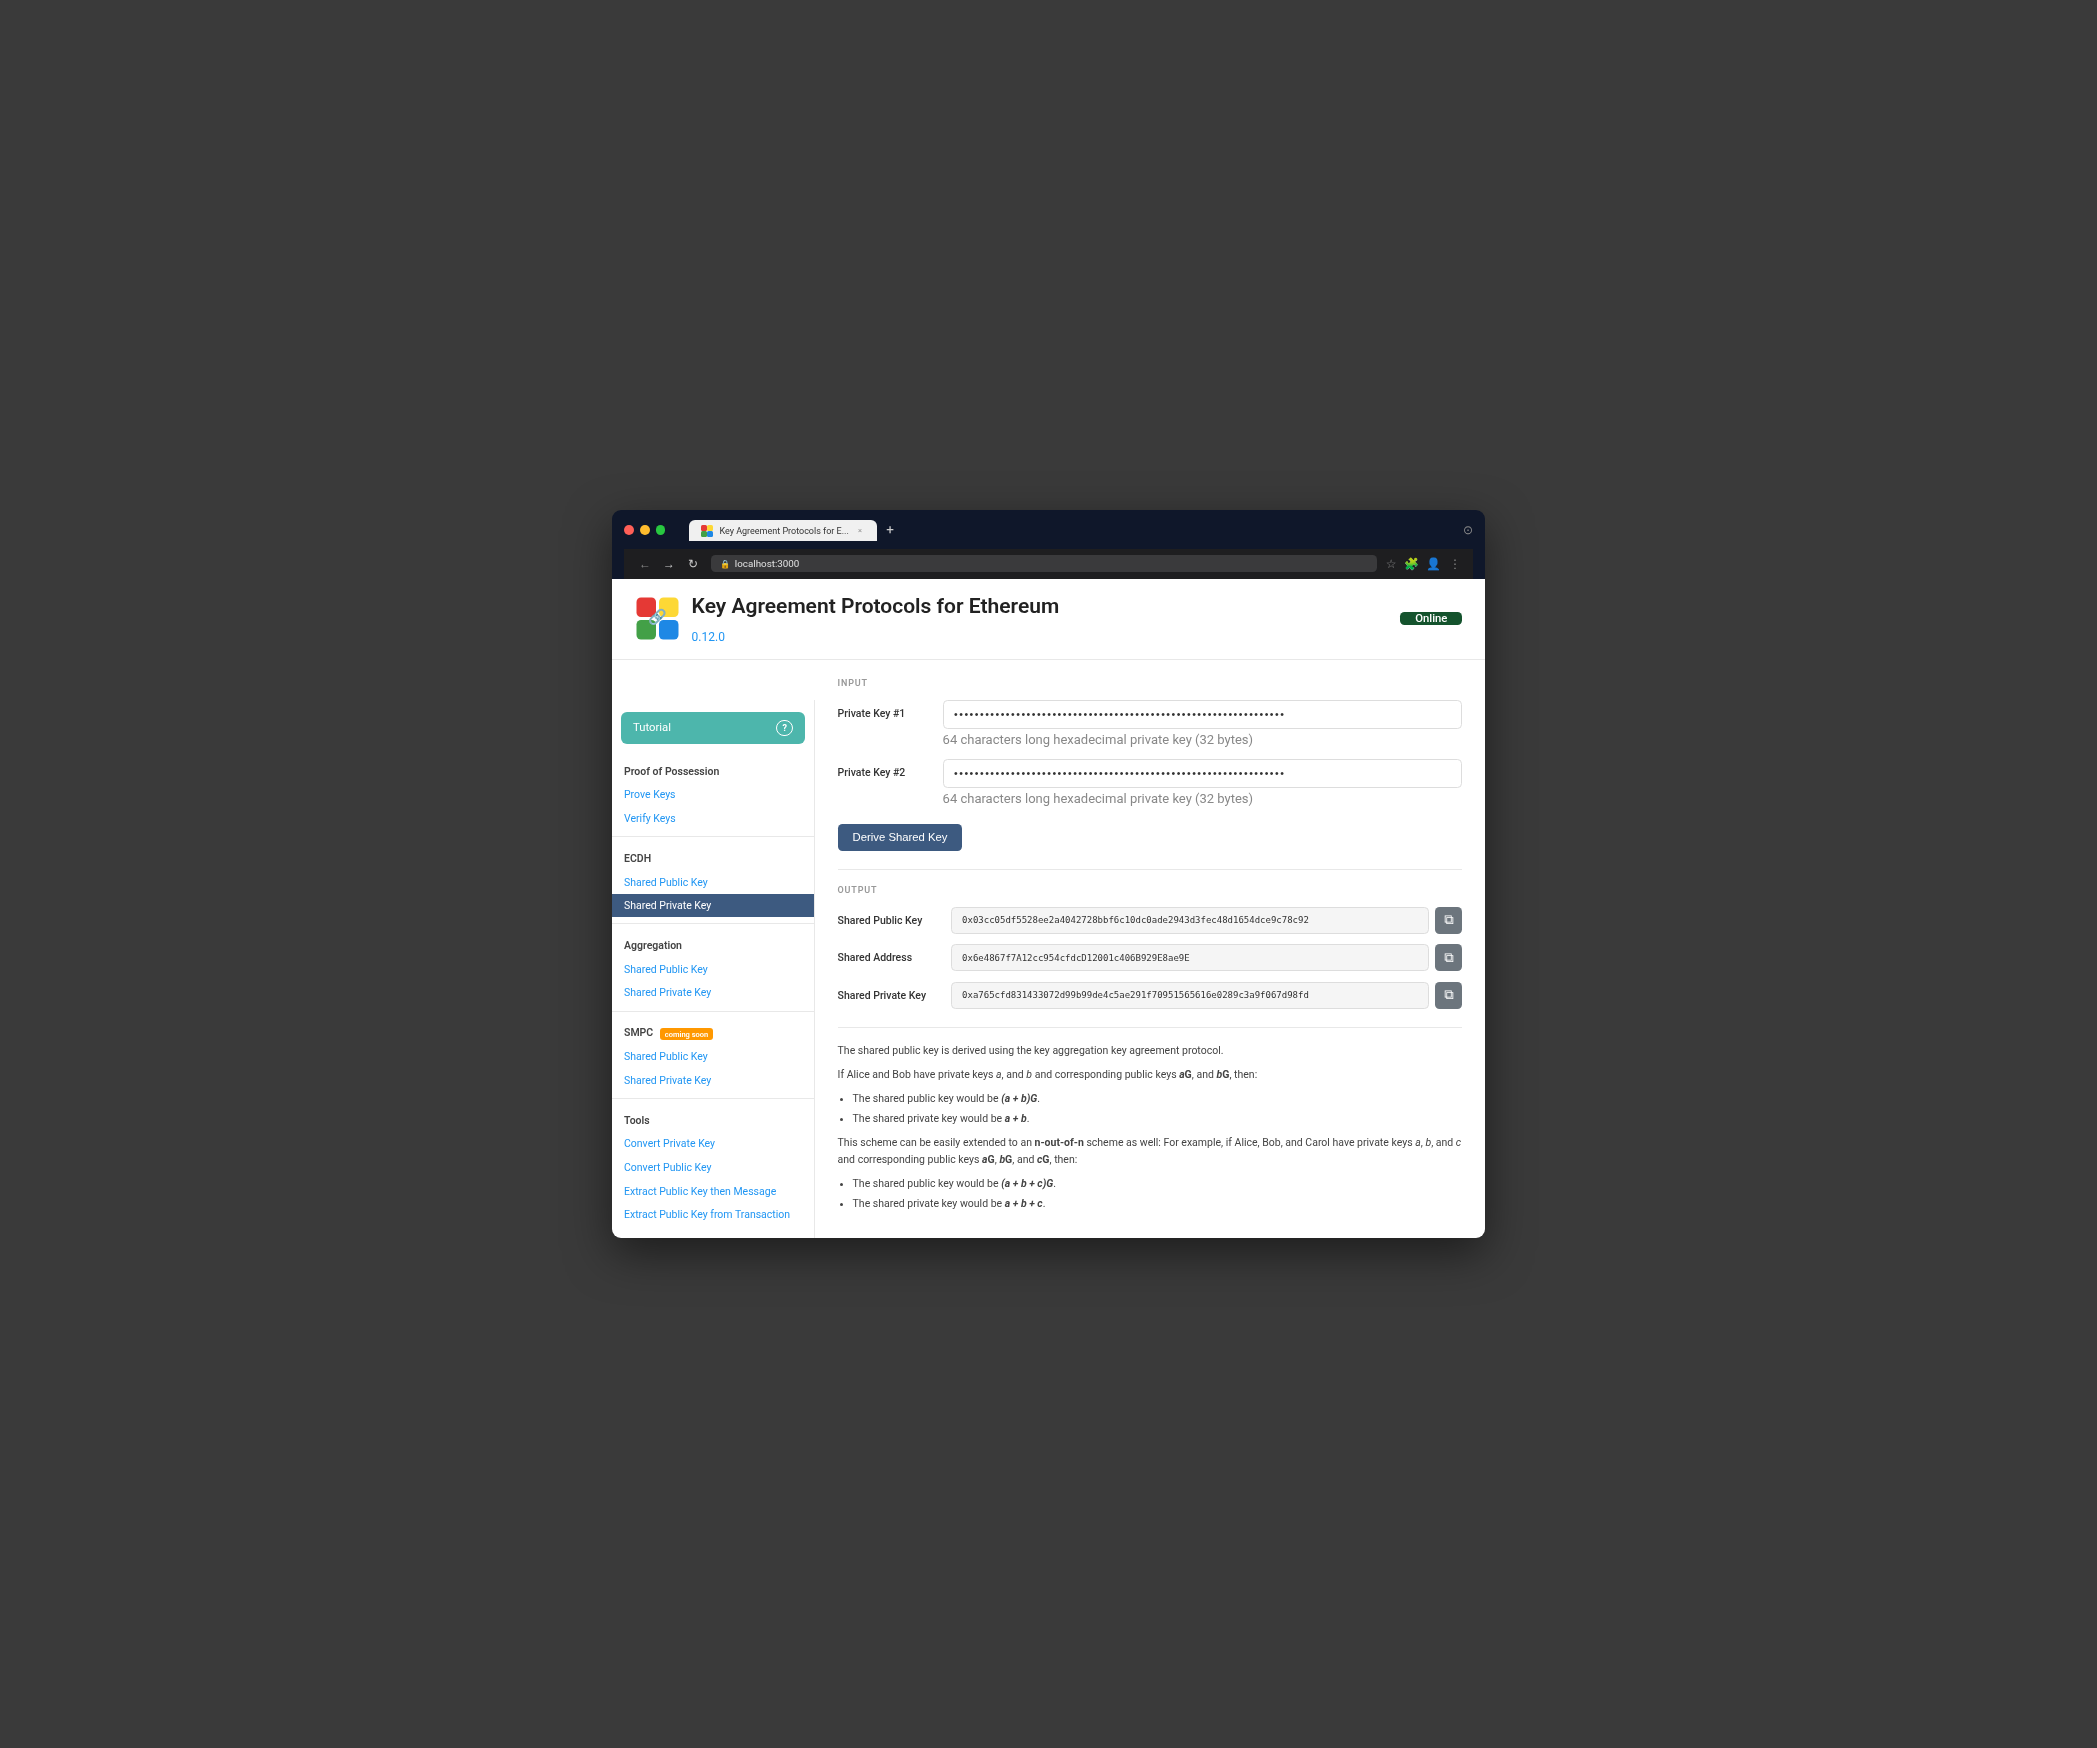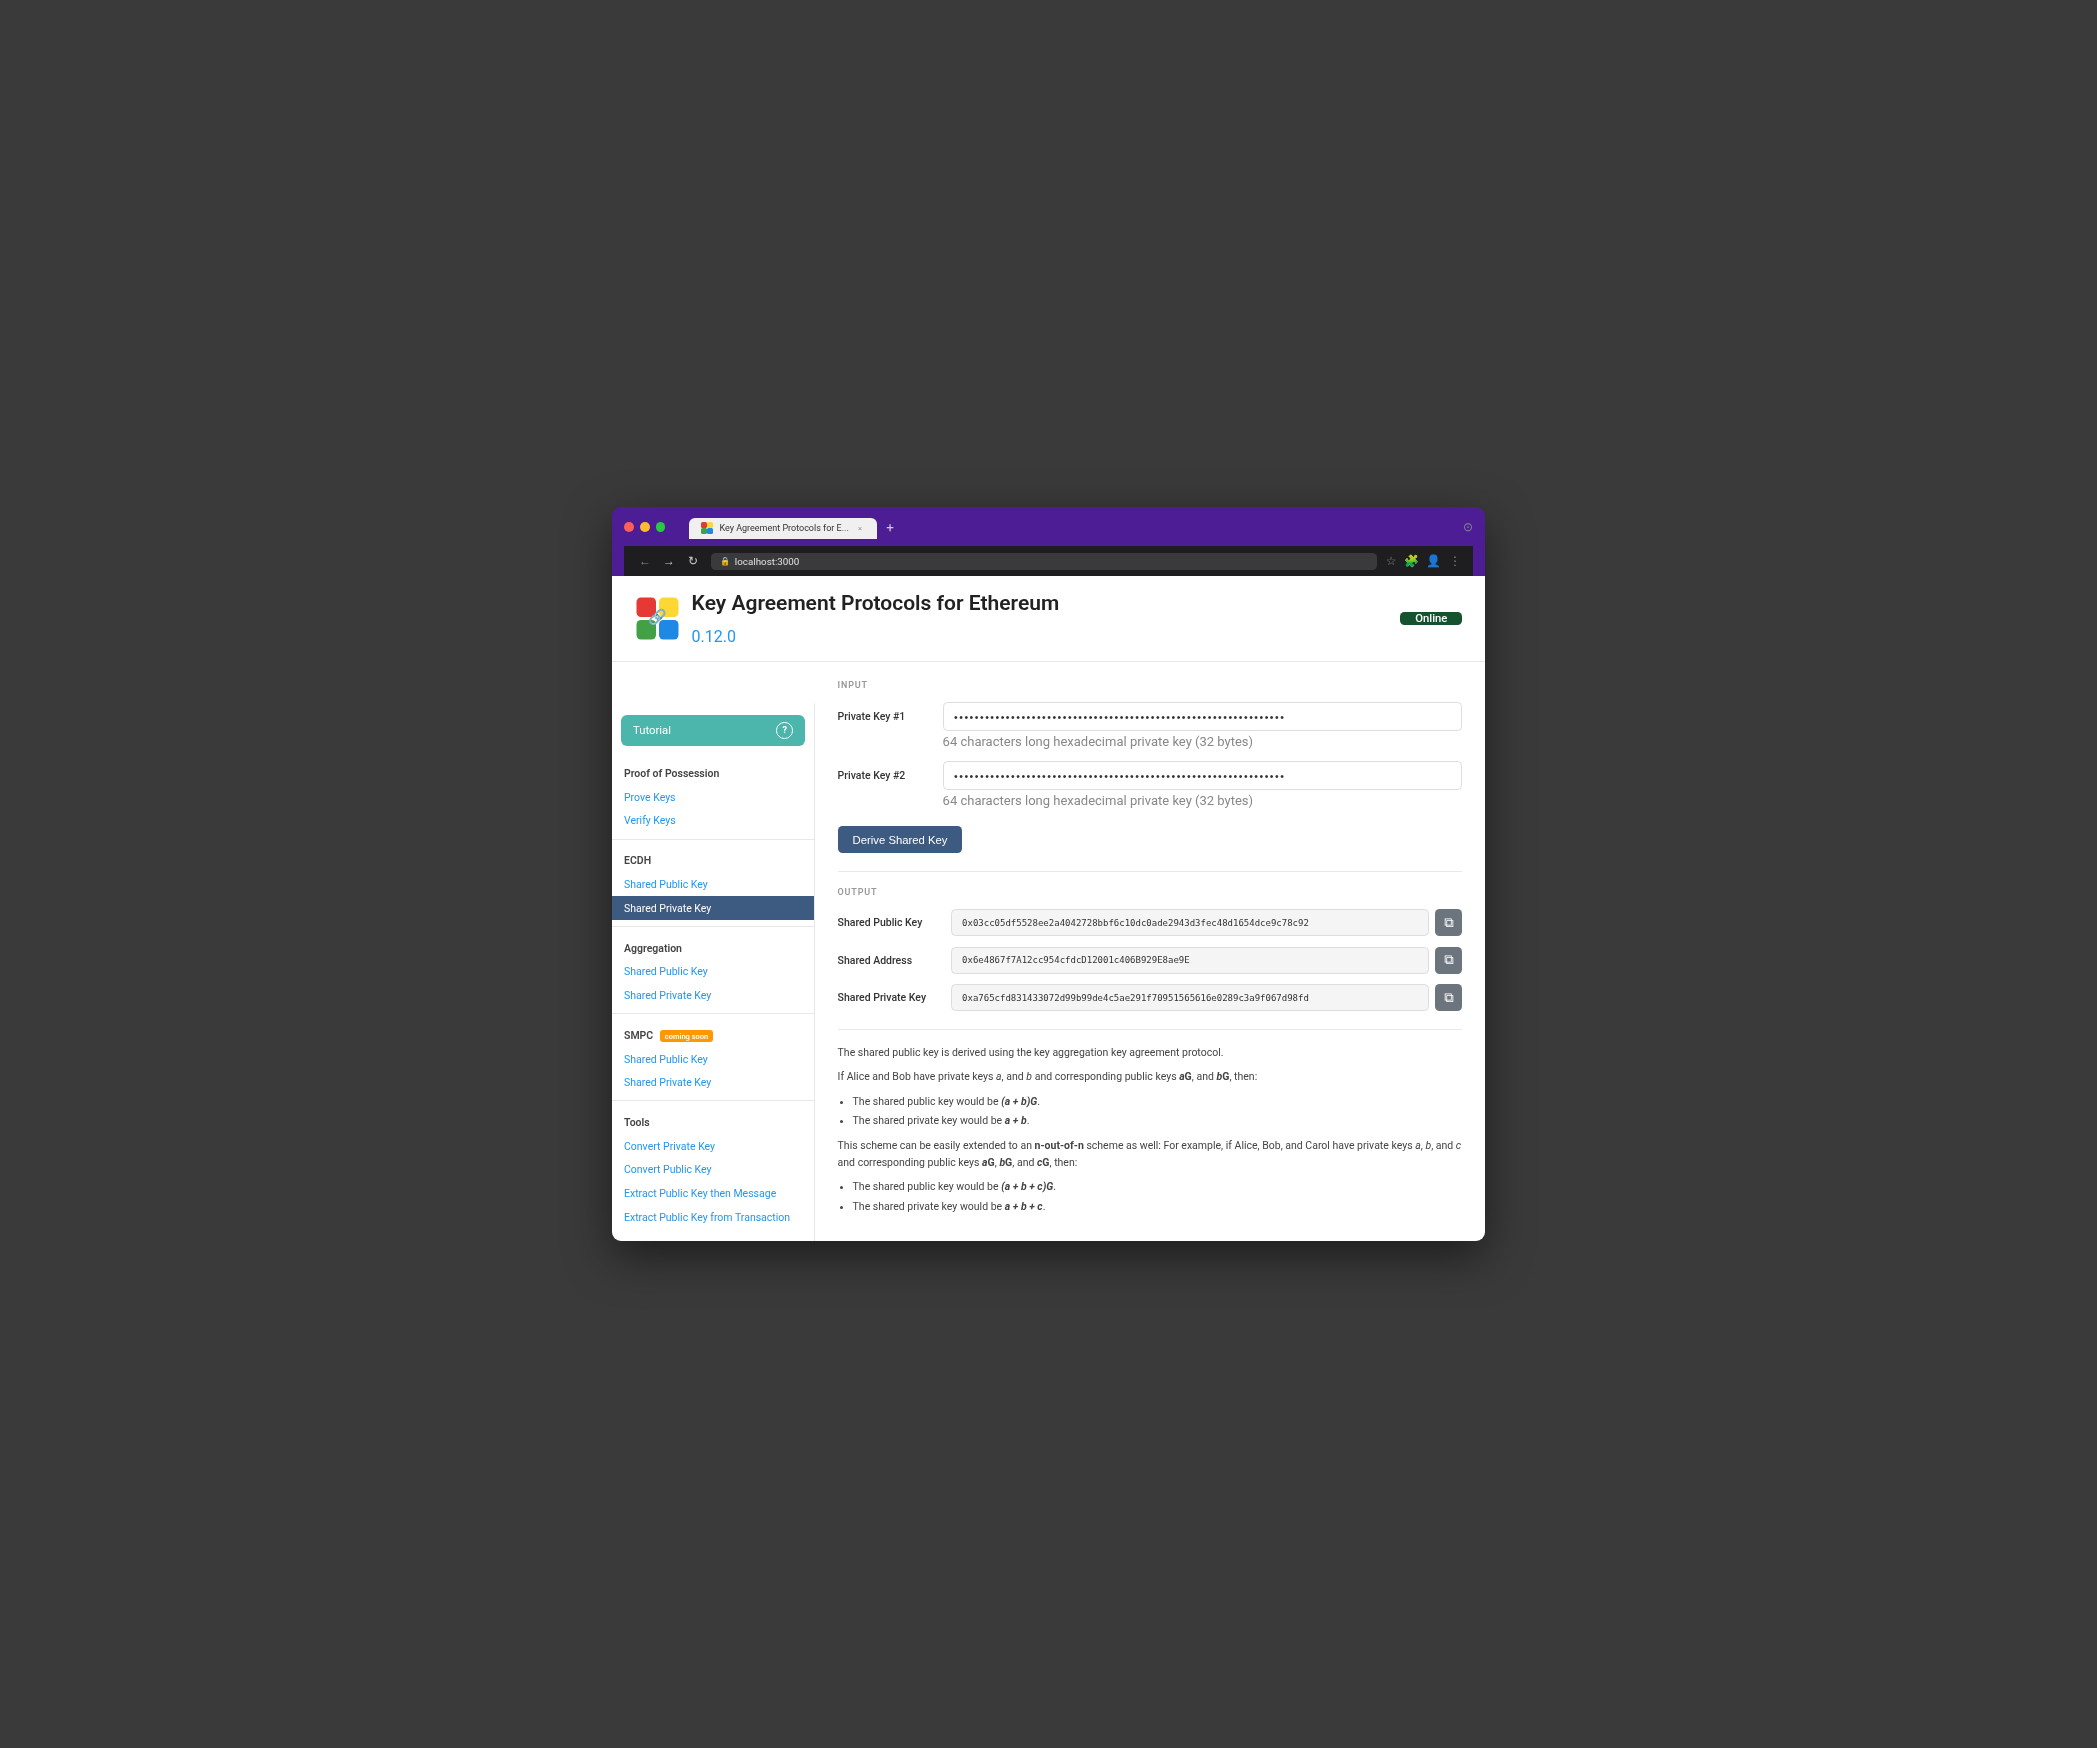--- a/index.html
+++ b/index.html
@@ -14,21 +14,21 @@
     }
 
     .browser-window {
       width: 873px;
       border-radius: 9px;
       overflow: hidden;
       box-shadow: 0 15px 45px rgba(0,0,0,0.5);
     }
 
     .browser-chrome {
-      background: #4c1d95;
+      background: #0f172a;
       padding: 9px 12px 0;
     }
 
     .browser-controls {
       display: flex;
       align-items: center;
       gap: 6px;
       margin-bottom: 7.5px;
     }
 
@@ -172,21 +172,21 @@
     }
 
     .app-title {
       font-size: 21px;
       font-weight: 600;
       color: #222;
     }
 
     .app-version {
       color: #2196f3;
-      font-size: 16px;
+      font-size: 12px;
       margin-top: 12px;
     }
 
     .online-badge {
       background: #14532d;
       color: white;
       padding: 0 15px;
       border-radius: 4.5px;
       font-size: 11.3px;
       font-weight: 500;

